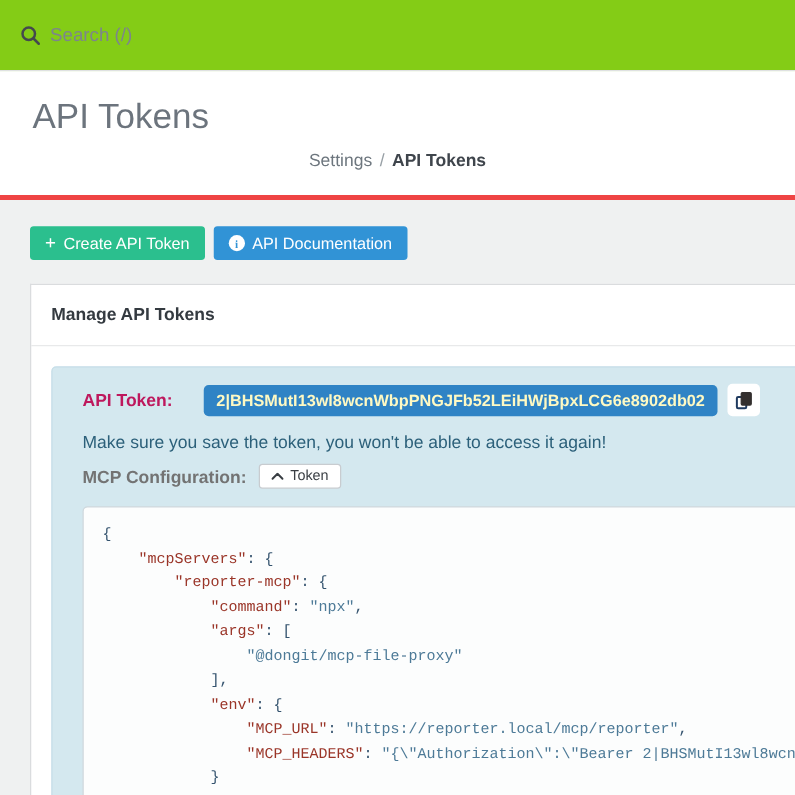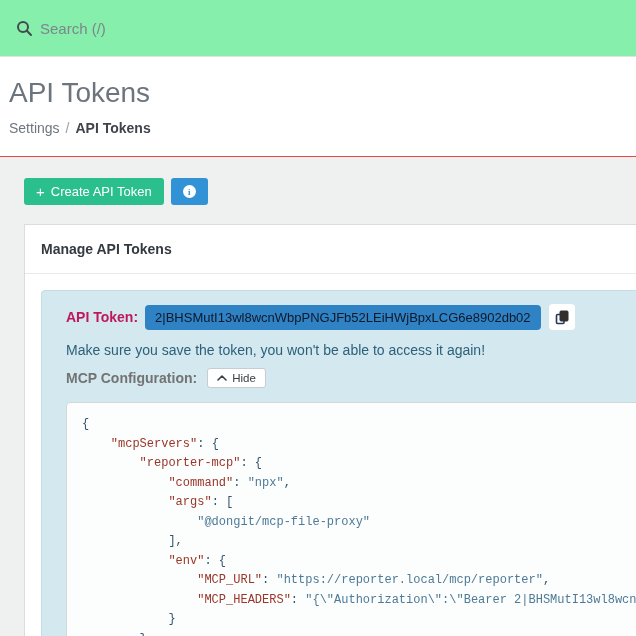--- a/index.html
+++ b/index.html
@@ -14,39 +14,39 @@
     --syntax-punct:#34536e;
   }
   *{box-sizing:border-box;margin:0;padding:0;}
   html,body{width:636px;height:636px;overflow:hidden;}
   body{
     font-family:"Liberation Sans","DejaVu Sans",sans-serif;
     background:#eff1f1;
   }
   
   .navbar{
-    height:57px;background:#86efac;border-bottom:1px solid #dfe1e2;
+    height:57px;background:#84cc16;border-bottom:1px solid #dfe1e2;
     display:flex;align-items:center;padding:0 16px;
   }
   .search-wrap{display:flex;align-items:center;gap:7px;flex:1;}
   .search-icon{display:flex;align-items:center;color:#44494e;}
   .search-input{
     border:none;outline:none;background:transparent;flex:1;
     font-size:15px;color:#555;font-family:inherit;
   }
   .search-input::placeholder{color:#7d858c;opacity:1;}
   
   .content-header{
-    background:#ffffff;border-bottom:1px solid #ef4444;
-    padding:21px 26px 19px 9px;
+    background:#ffffff;border-bottom:4px solid #ef4444;
+    padding:21px 26px 19px 26px;
   }
   .page-title{
     font-size:28px;font-weight:400;color:#6c747d;line-height:30px;
   }
-  .breadcrumb{margin-top:12px;font-size:14px;line-height:17px;}
+  .breadcrumb{margin-top:12px;font-size:14px;line-height:17px;text-align:center;}
   .crumb-link{color:#6d767e;text-decoration:none;cursor:pointer;}
   .crumb-sep{color:#98a0a6;margin:0 6px;}
   .crumb-current{color:#3f454c;font-weight:700;}
   
   .content{padding:21px 0 0 24px;}
   .actions-row{display:flex;gap:7px;margin-bottom:19px;}
   .btn{
     display:inline-flex;align-items:center;gap:6px;
     height:27px;padding:0 12px;border:none;border-radius:3px;
     font-size:13px;color:#fff;cursor:pointer;font-family:inherit;white-space:nowrap;
@@ -75,22 +75,22 @@
     background:var(--alert-bg,#d4e8ef);
     border:1px solid var(--alert-border,#c3dce7);
     border-radius:4px;
     padding:13px 24px 24px 24px;
   }
   .token-row{display:flex;align-items:center;}
   .token-label{
     font-size:14px;font-weight:700;color:#be185d;white-space:nowrap;
   }
   .token-badge{
-    margin-left:7px;background:var(--badge-blue,#2f83c5);color:#0f172a;
-    font-size:13px;font-weight:400;padding:5px 10px;border-radius:4px;
+    margin-left:25px;background:var(--badge-blue,#2f83c5);color:#fef9c3;
+    font-size:13px;font-weight:700;padding:5px 10px;border-radius:4px;
     white-space:nowrap;letter-spacing:0;
   }
   .copy-btn{
     margin-left:8px;width:26px;height:26px;background:#fff;border:none;
     border-radius:4px;display:inline-flex;align-items:center;justify-content:center;
     cursor:pointer;flex:0 0 auto;
   }
   .warning-text{
     margin-top:11px;font-size:14px;line-height:18px;color:var(--alert-text,#2c607a);
   }
@@ -139,20 +139,21 @@
 
 <div class="content">
 
   <div class="actions-row">
     <button class="btn btn-green">
       <span class="plus-icon">+</span>
       <span>Create API Token</span>
     </button>
     <button class="btn btn-blue">
       <span class="info-icon">i</span>
+      <span>API Documentation</span>
     </button>
   </div>
 
   <div class="panel">
     <div class="panel-header">
       <span class="panel-title">Manage API Tokens</span>
     </div>
     <div class="panel-body">
 
       <div class="alert-info">
@@ -173,21 +174,21 @@
         <div class="warning-text">Make sure you save the token, you won't be able to access it again!</div>
 
         <div class="mcp-row">
           <span class="mcp-label">MCP Configuration:</span>
           <button class="hide-btn">
             <span style="display:flex;">
               <svg width="10" height="6" viewBox="0 0 10 6" fill="none" stroke="#3a3f44" stroke-width="1.6" stroke-linecap="round" stroke-linejoin="round">
                 <polyline points="1,5 5,1 9,5"></polyline>
               </svg>
             </span>
-            <span>Hide</span>
+            <span>Token</span>
           </button>
         </div>
 
         <div class="code-block" id="mcp-code"><div><span class="tok-p">{</span></div><div><span class="tok-p">    </span><span class="tok-k">"mcpServers"</span><span class="tok-p">: </span><span class="tok-p">{</span></div><div><span class="tok-p">        </span><span class="tok-k">"reporter-mcp"</span><span class="tok-p">: </span><span class="tok-p">{</span></div><div><span class="tok-p">            </span><span class="tok-k">"command"</span><span class="tok-p">: </span><span class="tok-v">"npx"</span><span class="tok-p">,</span></div><div><span class="tok-p">            </span><span class="tok-k">"args"</span><span class="tok-p">: </span><span class="tok-p">[</span></div><div><span class="tok-p">                </span><span class="tok-v">"@dongit/mcp-file-proxy"</span></div><div><span class="tok-p">            </span><span class="tok-p">],</span></div><div><span class="tok-p">            </span><span class="tok-k">"env"</span><span class="tok-p">: </span><span class="tok-p">{</span></div><div><span class="tok-p">                </span><span class="tok-k">"MCP_URL"</span><span class="tok-p">: </span><span class="tok-v">"https://reporter.local/mcp/reporter"</span><span class="tok-p">,</span></div><div><span class="tok-p">                </span><span class="tok-k">"MCP_HEADERS"</span><span class="tok-p">: </span><span class="tok-v">"{\"Authorization\":\"Bearer 2|BHSMutI13wl8wcnWbpPNGJFb52LEiHWjBpxLCG6e8902db02\"}"</span></div><div><span class="tok-p">            </span><span class="tok-p">}</span></div><div><span class="tok-p">        </span><span class="tok-p">}</span></div></div>
 
       </div>
 
     </div>
   </div>
 

